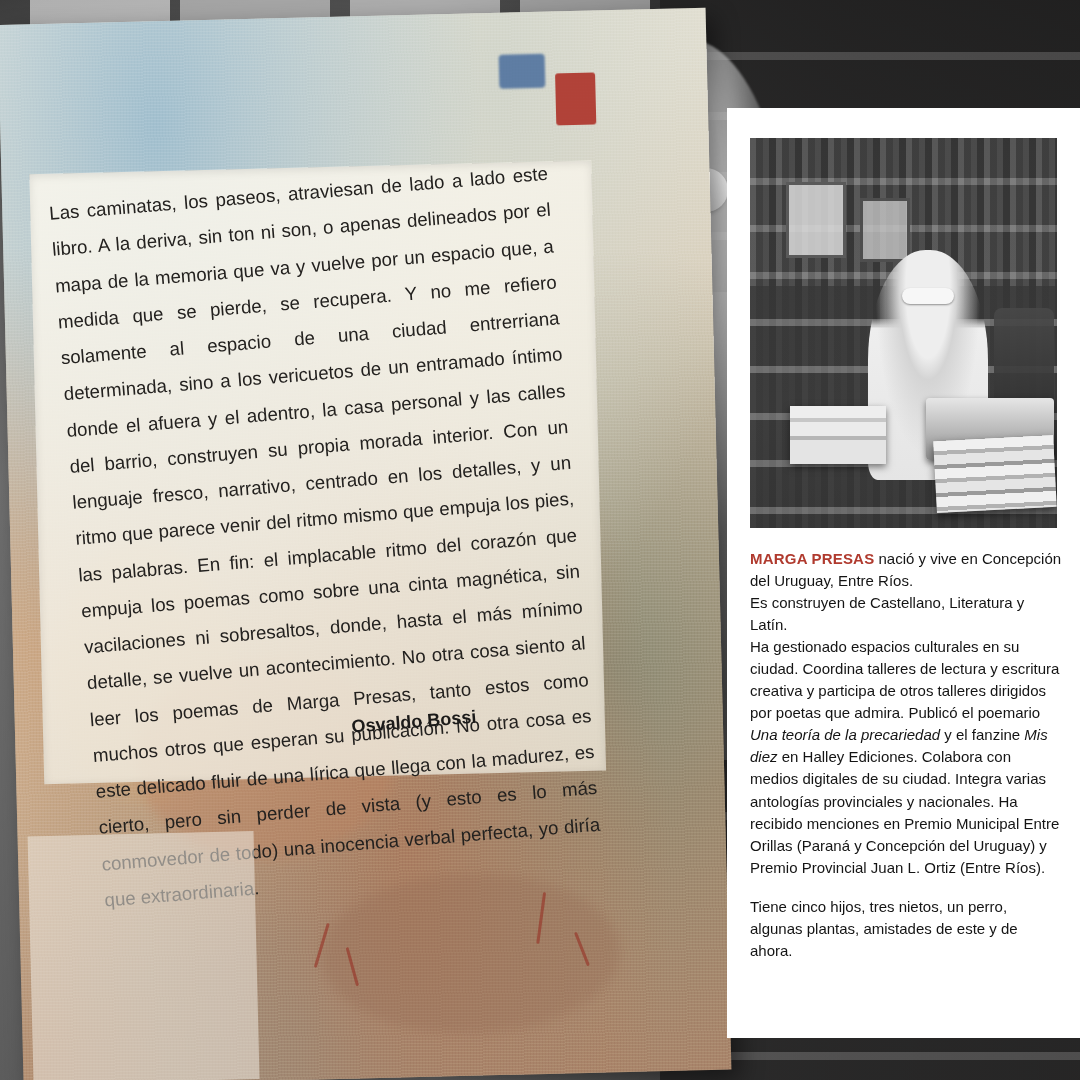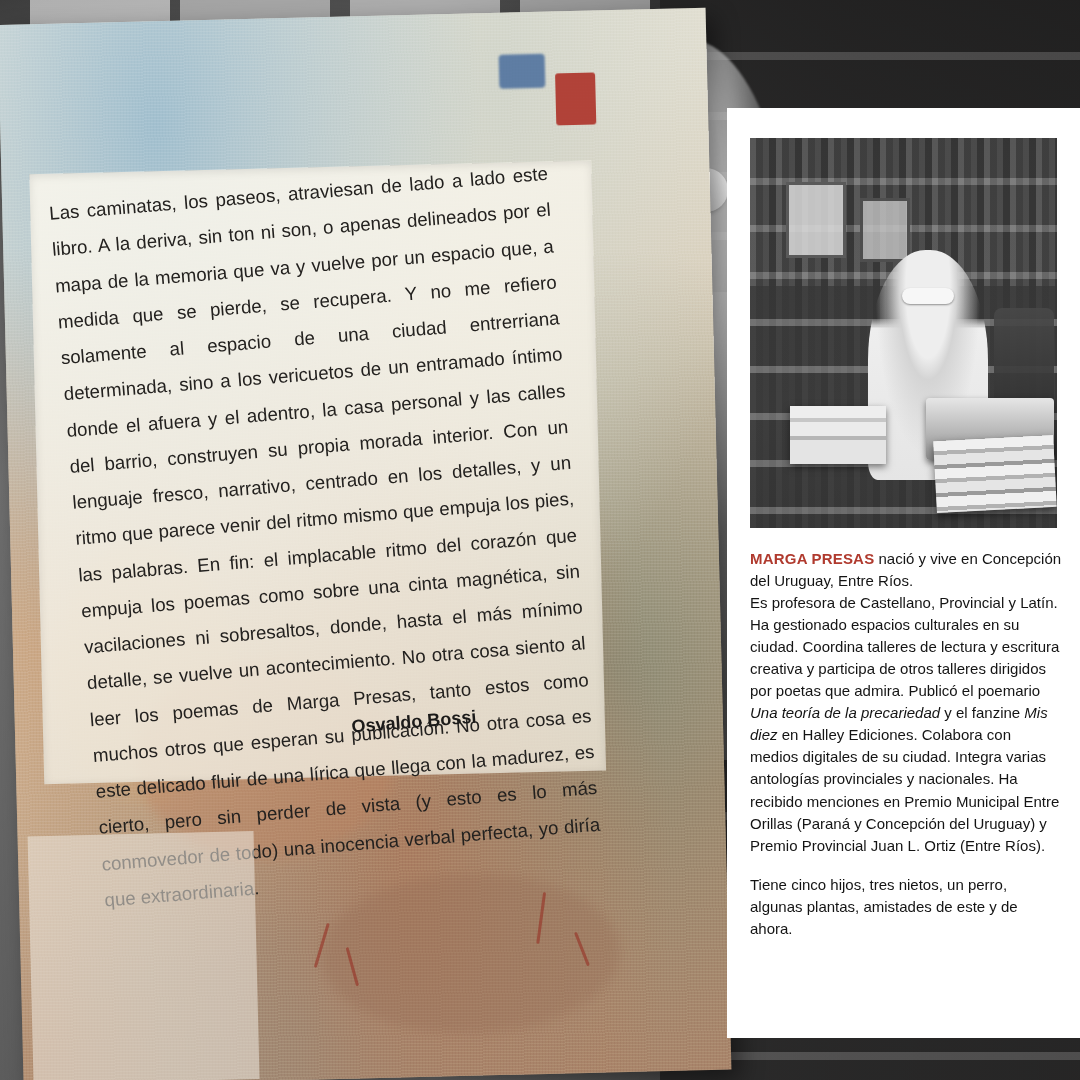--- a/index.html
+++ b/index.html
@@ -318,21 +318,21 @@
       <div class="ap-chair"></div>
       <div class="ap-person"></div>
       <div class="ap-glasses"></div>
       <div class="ap-papers"></div>
       <div class="ap-typewriter"></div>
       <div class="ap-bookstack"></div>
     </div>
 
     <div class="bio">
       <p><span class="name">MARGA PRESAS</span><span> nació y vive en Concepción del Uruguay, Entre Ríos.</span></p>
-      <p>Es profesora de Castellano, Provincial y Latín.</p>
+      <p>Es construyen de Castellano, Literatura y Latín.</p>
       <p><span>Ha gestionado espacios culturales en su ciudad. Coordina talleres de lectura y escritura creativa y participa de otros talleres dirigidos por poetas que admira. Publicó el poemario </span><em>Una teoría de la precariedad</em><span> y el fanzine </span><em>Mis diez</em><span> en Halley Ediciones. Colabora con medios digitales de su ciudad. Integra varias antologías provinciales y nacionales. Ha recibido menciones en Premio Municipal Entre Orillas (Paraná y Concepción del Uruguay) y Premio Provincial Juan L. Ortiz (Entre Ríos).</span></p>
       <div class="gap"></div>
       <p>Tiene cinco hijos, tres nietos, un perro, algunas plantas, amistades de este y de ahora.</p>
     </div>
 
   </div>
 
 </div>
 
 </body></html>

